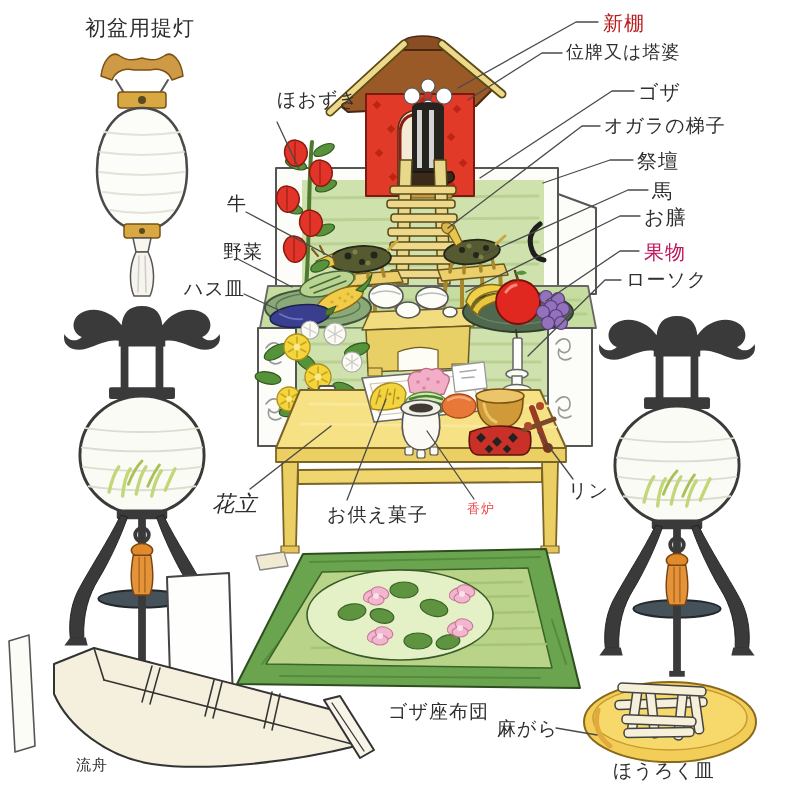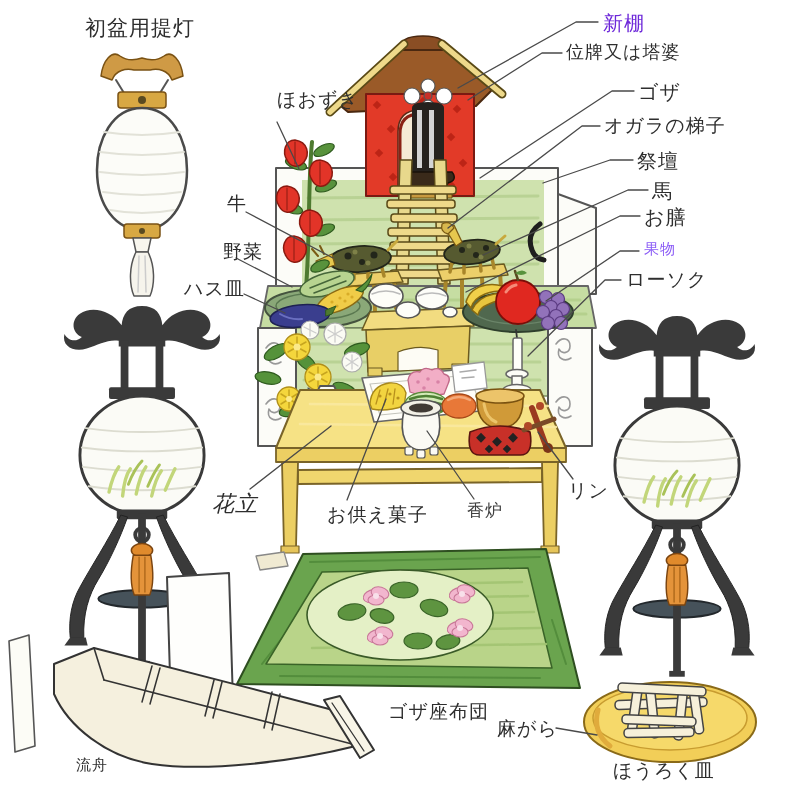--- a/index.html
+++ b/index.html
@@ -574,30 +574,30 @@
     </svg>
 
 <div>
       <div class="label" style="left: 85px; top: 16px; font-size: 21px; color: rgb(46, 46, 46);">初盆用提灯</div>
       <div class="label" style="left: 231px; top: 90px; font-size: 19px; color: rgb(46, 46, 46); margin-left: 46px;">ほおずき</div>
       <div class="label" style="left: 227px; top: 194px; font-size: 19px; color: rgb(46, 46, 46);">牛</div>
       <div class="label" style="left: 191px; top: 242px; font-size: 19px; color: rgb(46, 46, 46); margin-left: 32px;">野菜</div>
       <div class="label" style="left: 184px; top: 279px; font-size: 19px; color: rgb(46, 46, 46);">ハス皿</div>
       <div class="label" style="left: 212px; top: 492px; font-size: 22px; color: rgb(46, 46, 46); font-style: italic;">花立</div>
       <div class="label" style="left: 327px; top: 505px; font-size: 19px; color: rgb(46, 46, 46);">お供え菓子</div>
-      <div class="label" style="left: 467px; top: 502px; font-size: 17px; color: #404040;">香炉</div>
+      <div class="label" style="left: 467px; top: 502px; font-size: 13px; color: #ef4444;">香炉</div>
       <div class="label" style="left: 568px; top: 481px; font-size: 19px; color: rgb(46, 46, 46);">リン</div>
       <div class="label" style="left: 364px; top: 702px; font-size: 19px; color: rgb(46, 46, 46); margin-left: 24px;">ゴザ座布団</div>
       <div class="label" style="left: 497px; top: 719px; font-size: 19px; color: rgb(46, 46, 46);">麻がら</div>
       <div class="label" style="left: 613px; top: 761px; font-size: 19px; color: rgb(46, 46, 46);">ほうろく皿</div>
       <div class="label" style="left: 76px; top: 757px; font-size: 15px; color: rgb(46, 46, 46);">流舟</div>
-      <div class="label" style="left: 603px; top: 12px; font-size: 20px; color: #6d28d9;">新棚</div>
+      <div class="label" style="left: 603px; top: 12px; font-size: 20px; color: #b91c1c;">新棚</div>
       <div class="label" style="left: 566px; top: 43px; font-size: 18px; color: rgb(46, 46, 46);">位牌又は塔婆</div>
       <div class="label" style="left: 638px; top: 81px; font-size: 20px; color: rgb(46, 46, 46);">ゴザ</div>
       <div class="label" style="left: 604px; top: 116px; font-size: 19px; color: rgb(46, 46, 46);">オガラの梯子</div>
       <div class="label" style="left: 637px; top: 150px; font-size: 20px; color: rgb(46, 46, 46);">祭壇</div>
       <div class="label" style="left: 652px; top: 180px; font-size: 20px; color: rgb(46, 46, 46);">馬</div>
       <div class="label" style="left: 644px; top: 206px; font-size: 20px; color: rgb(46, 46, 46);">お膳</div>
-      <div class="label" style="left: 644px; top: 241px; font-size: 15px; color: #8b5cf6;">果物</div>
+      <div class="label" style="left: 644px; top: 241px; font-size: 20px; color: #be185d;">果物</div>
       <div class="label" style="left: 626px; top: 270px; font-size: 19px; color: rgb(46, 46, 46);">ローソク</div>
     </div>
 
 </div>
 
 </body></html>

